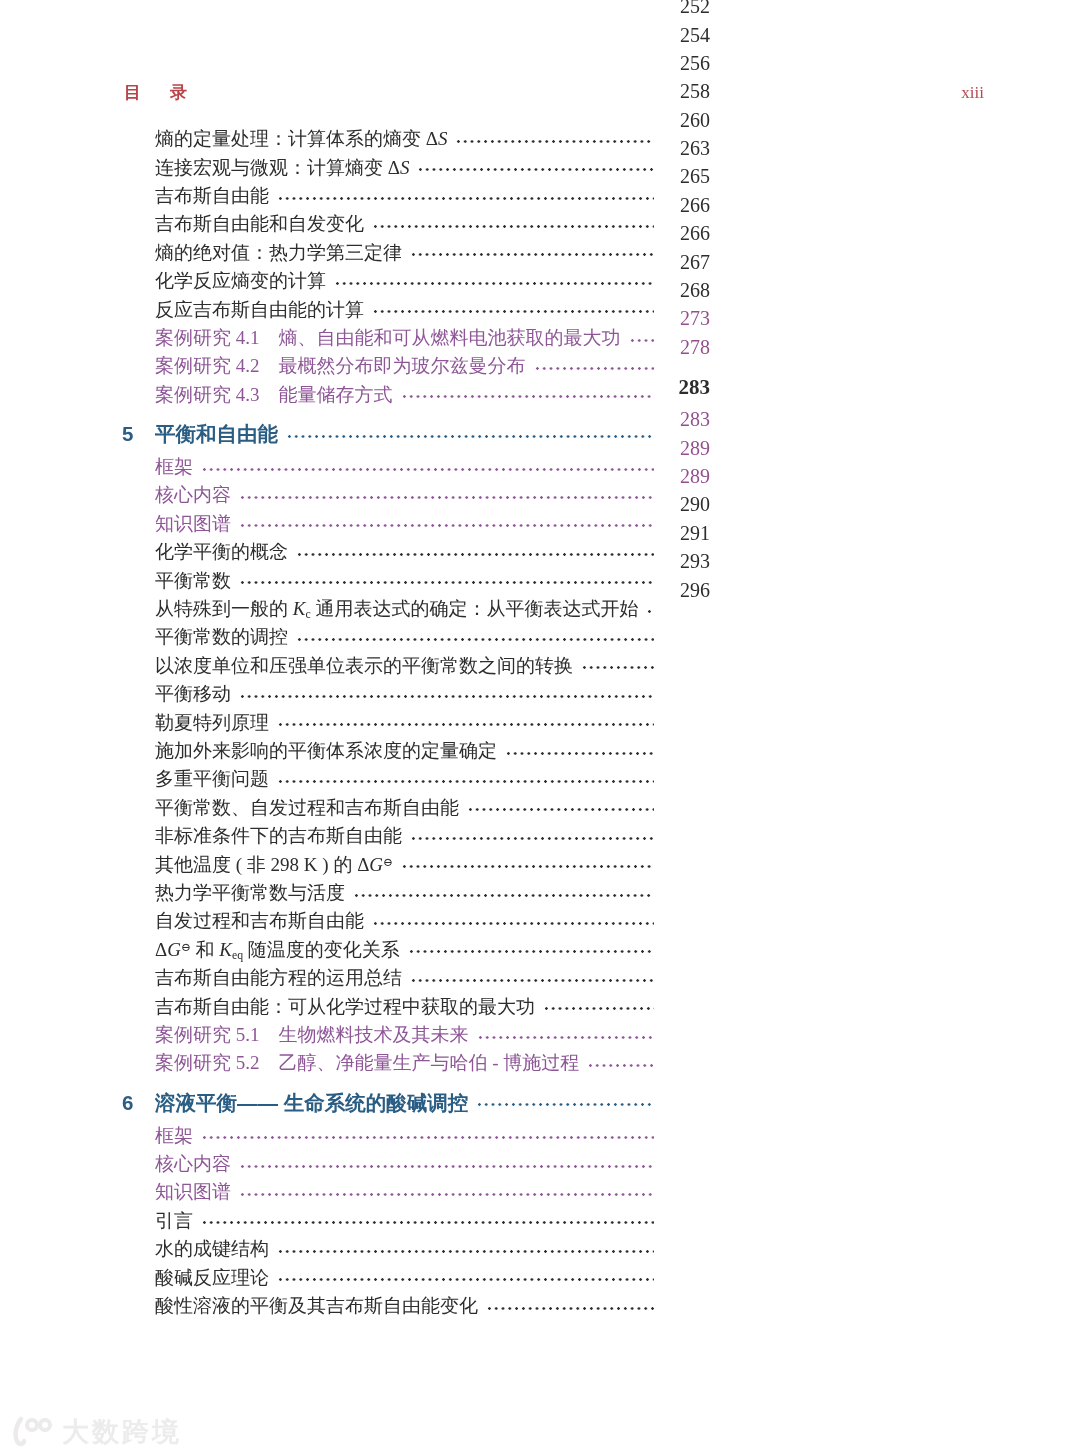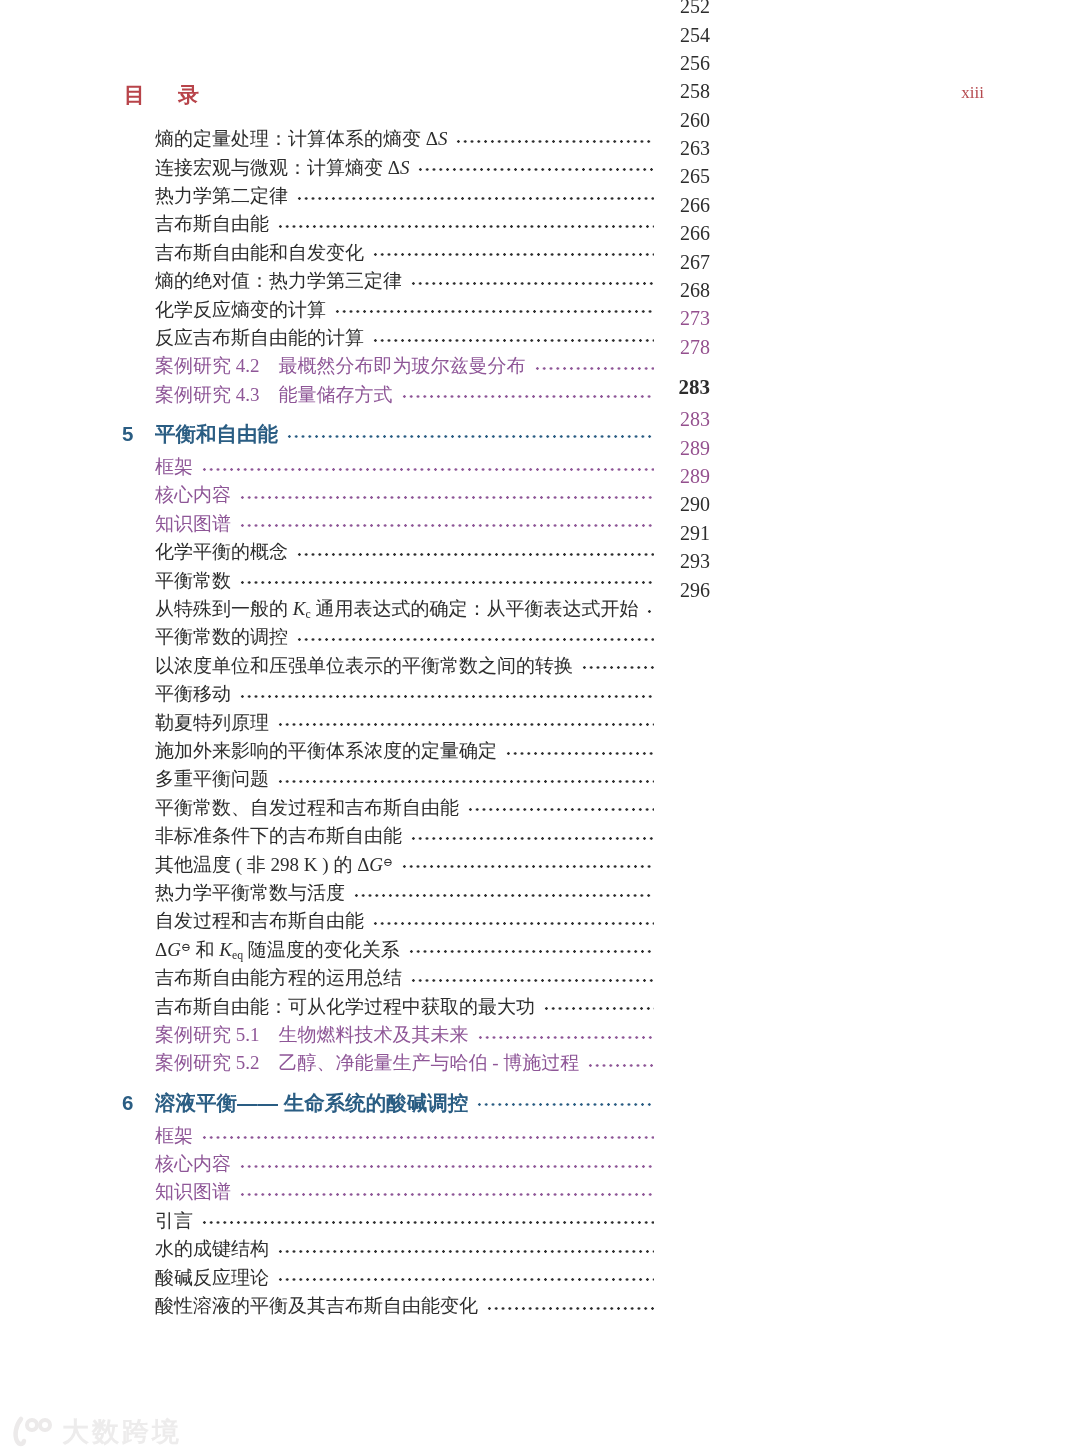--- a/index.html
+++ b/index.html
@@ -7,21 +7,21 @@
     position:relative;
     width:1080px;height:1455px;
     background:#ffffff;
     overflow:hidden;
     font-family:"Liberation Serif","DejaVu Serif",serif;
     color:#2d2d2d;
   }
   
   .hdr-left{
     position:absolute;left:124px;top:81px;
-    font-size:21px;font-weight:bold;
+    font-size:17px;font-weight:bold;
     letter-spacing:6px;
     color:#b8444a;
   }
   .hdr-right{
     position:absolute;right:96px;top:83px;
     font-size:17px;
     color:#b5494e;
     font-family:Liberation Serif, serif;
   }
   
@@ -91,48 +91,48 @@
         <span class="title">熵的定量处理：计算体系的熵变 Δ<i>S</i></span>
         <span class="dots"></span>
         <span class="page">202</span>
       </div>
       <div class="row normal">
         <span class="title">连接宏观与微观：计算熵变 Δ<i>S</i></span>
         <span class="dots"></span>
         <span class="page">206</span>
       </div>
       <div class="row normal">
-        <span class="title">热力学第二定律</span>
+        <span class="title">吉布斯自由能</span>
         <span class="dots"></span>
         <span class="page">208</span>
       </div>
       <div class="row normal">
-        <span class="title">吉布斯自由能</span>
-        <span class="dots"></span>
-        <span class="page">208</span>
-      </div>
-      <div class="row normal">
         <span class="title">吉布斯自由能和自发变化</span>
         <span class="dots"></span>
         <span class="page">210</span>
       </div>
       <div class="row normal">
         <span class="title">熵的绝对值：热力学第三定律</span>
         <span class="dots"></span>
         <span class="page">212</span>
       </div>
       <div class="row normal">
         <span class="title">化学反应熵变的计算</span>
         <span class="dots"></span>
         <span class="page">213</span>
       </div>
       <div class="row normal">
         <span class="title">反应吉布斯自由能的计算</span>
         <span class="dots"></span>
         <span class="page">214</span>
+      </div>
+      <div class="row case">
+        <span class="title">案例研究 4.1　熵、自由能和可从燃料电池获取的最大功</span>
+        <span class="dots"></span>
+        <span class="page">220</span>
       </div>
       <div class="row case">
         <span class="title">案例研究 4.2　最概然分布即为玻尔兹曼分布</span>
         <span class="dots"></span>
         <span class="page">221</span>
       </div>
       <div class="row case">
         <span class="title">案例研究 4.3　能量储存方式</span>
         <span class="dots"></span>
         <span class="page">223</span>

